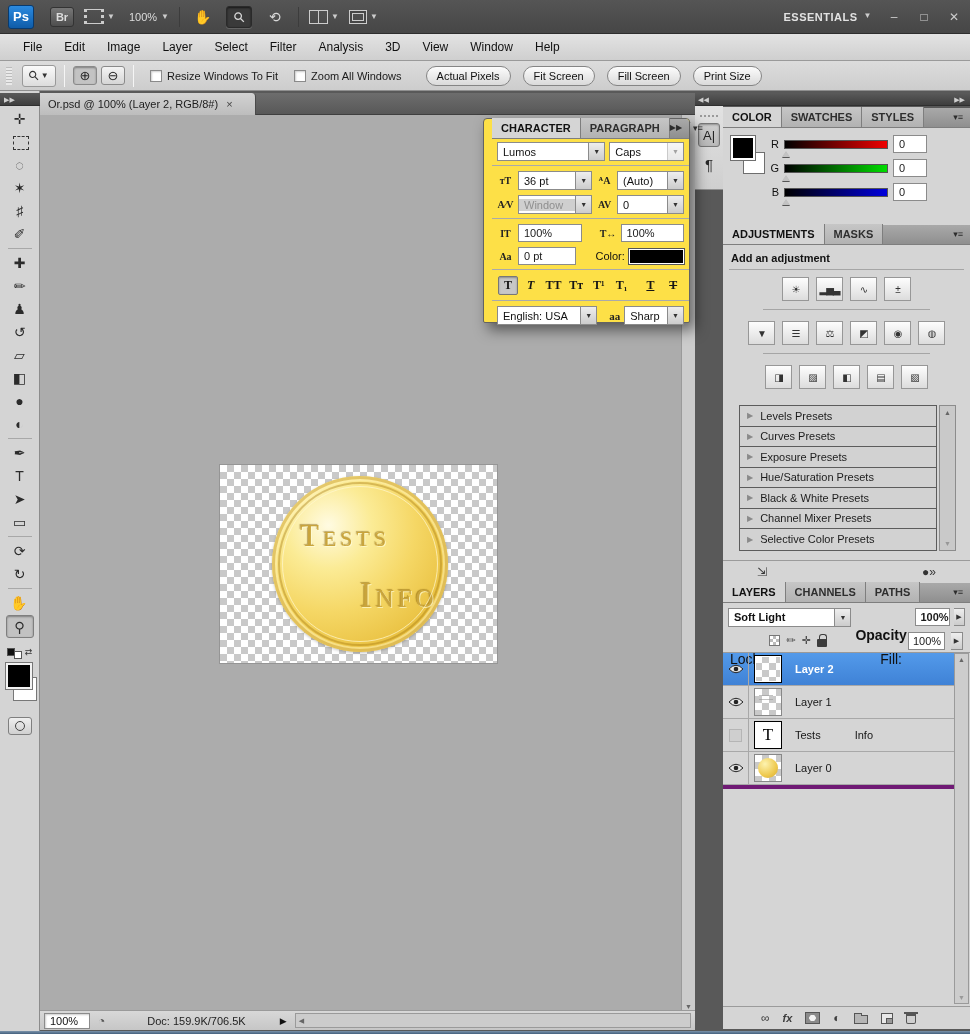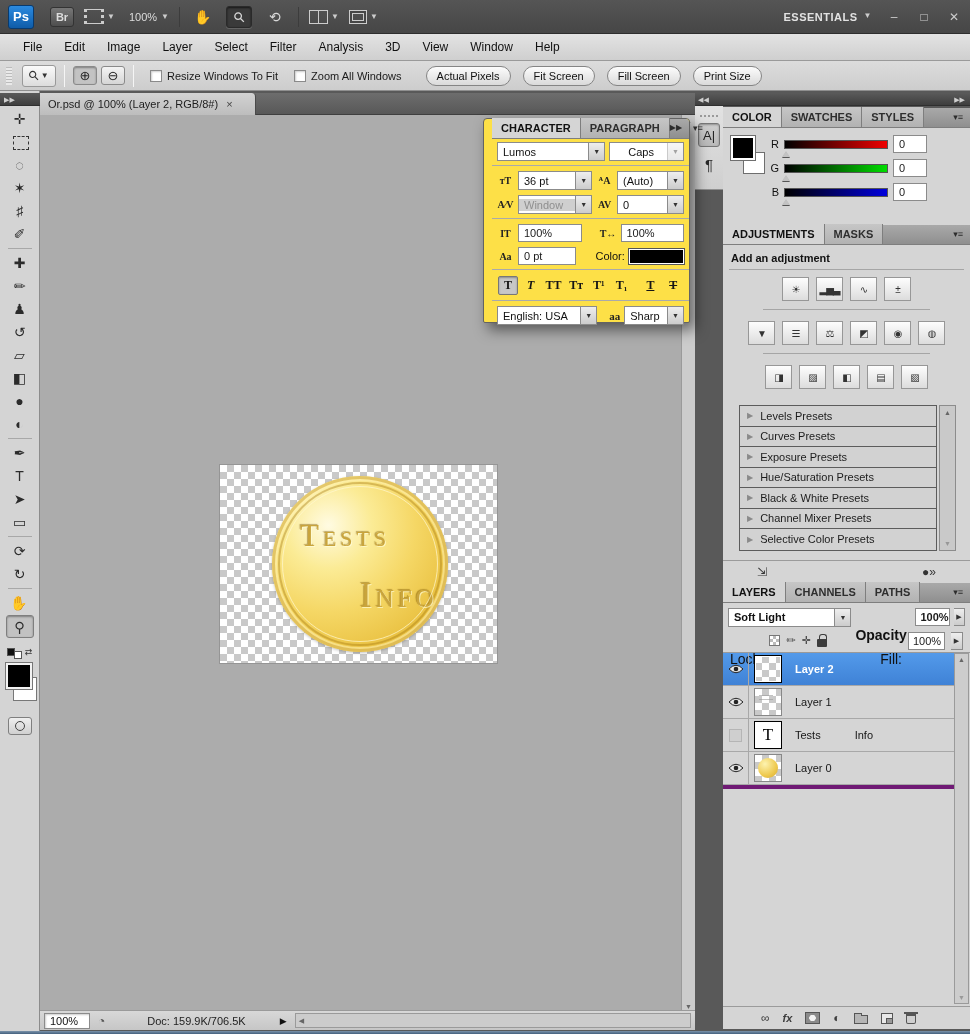--- a/index.html
+++ b/index.html
@@ -232,21 +232,21 @@
   
   #charpanel { position:absolute; left:483px; top:27px; width:207px; height:205px; background:#fde047;
     border:1px solid #636363; border-radius:4px 4px 2px 2px; box-shadow:5px 7px 14px rgba(0,0,0,.5); z-index:10;padding-left:8px; }
   #charpanel .ptabs { border-radius:3px 3px 0 0; }
   .cp-exp { color:#2c2c2c; font-size:8px; line-height:20px; padding-right:4px; margin-left:auto;}
   #charpanel .pmenu { margin-left:0; }
   .cprow { display:flex; align-items:center; gap:4px; padding:3px 5px 2px; }
   .cp-div { border-top:1px solid #aaa; margin:2px 0; }
   .cp-ico { width:17px; text-align:center; font-size:10px; font-weight:bold; color:#222;
     font-family:"Liberation Serif",serif; flex:none; }
-  .dd-font { width:110px; } .dd-style { width:76px;text-align:center; }
+  .dd-font { width:110px; } .dd-style { width:76px; }
   .dd-sm { width:82px; } .dd-sm2 { width:74px; }
   .dis .val { color:#8f8f8f; background:#cfcfcf; }
   .fld { height:18px; background:#fff; border:1px solid #8b8b8b; font-size:11px; display:flex; align-items:center; padding-left:5px;}
   .fld-sm { width:64px; }
   .colorlbl { margin-left:16px; font-size:11px; color:#111;}
   .colorswatch { width:62px; height:15px; background:#000; border:1px solid #fff; box-shadow:0 0 0 1px #555; }
   .stylebtns { display:flex; gap:3px; padding:4px 6px 3px; align-items:center;}
   .sbtn { width:20px; height:19px; display:flex; align-items:center; justify-content:center;
     font-family:"Liberation Serif",serif; font-size:12px; font-weight:bold; color:#151515; }
   .sbtn:nth-child(1) { border:1px solid #777; border-radius:2px; background:#c7c7c7; box-shadow:inset 0 1px 2px rgba(0,0,0,.3);}

